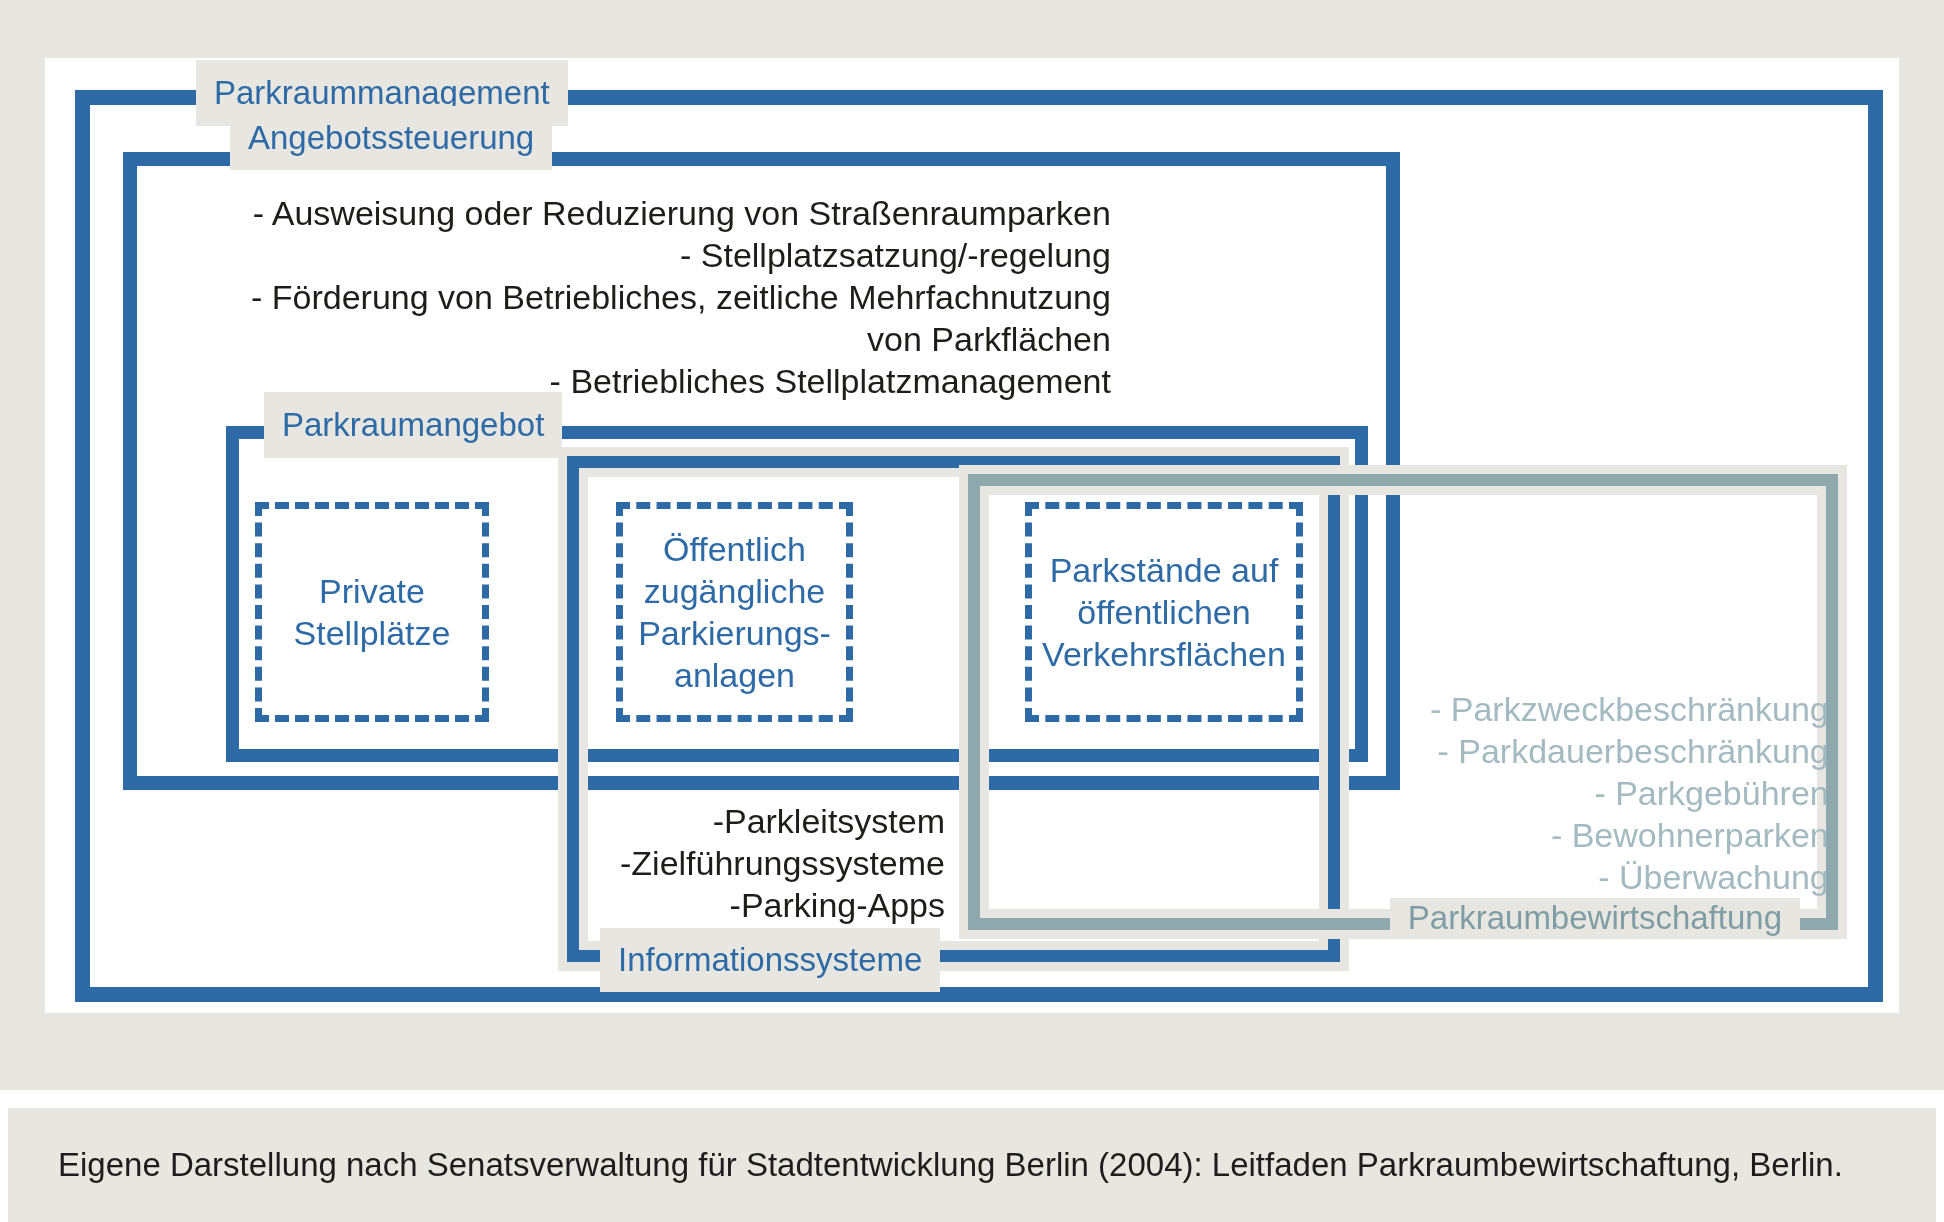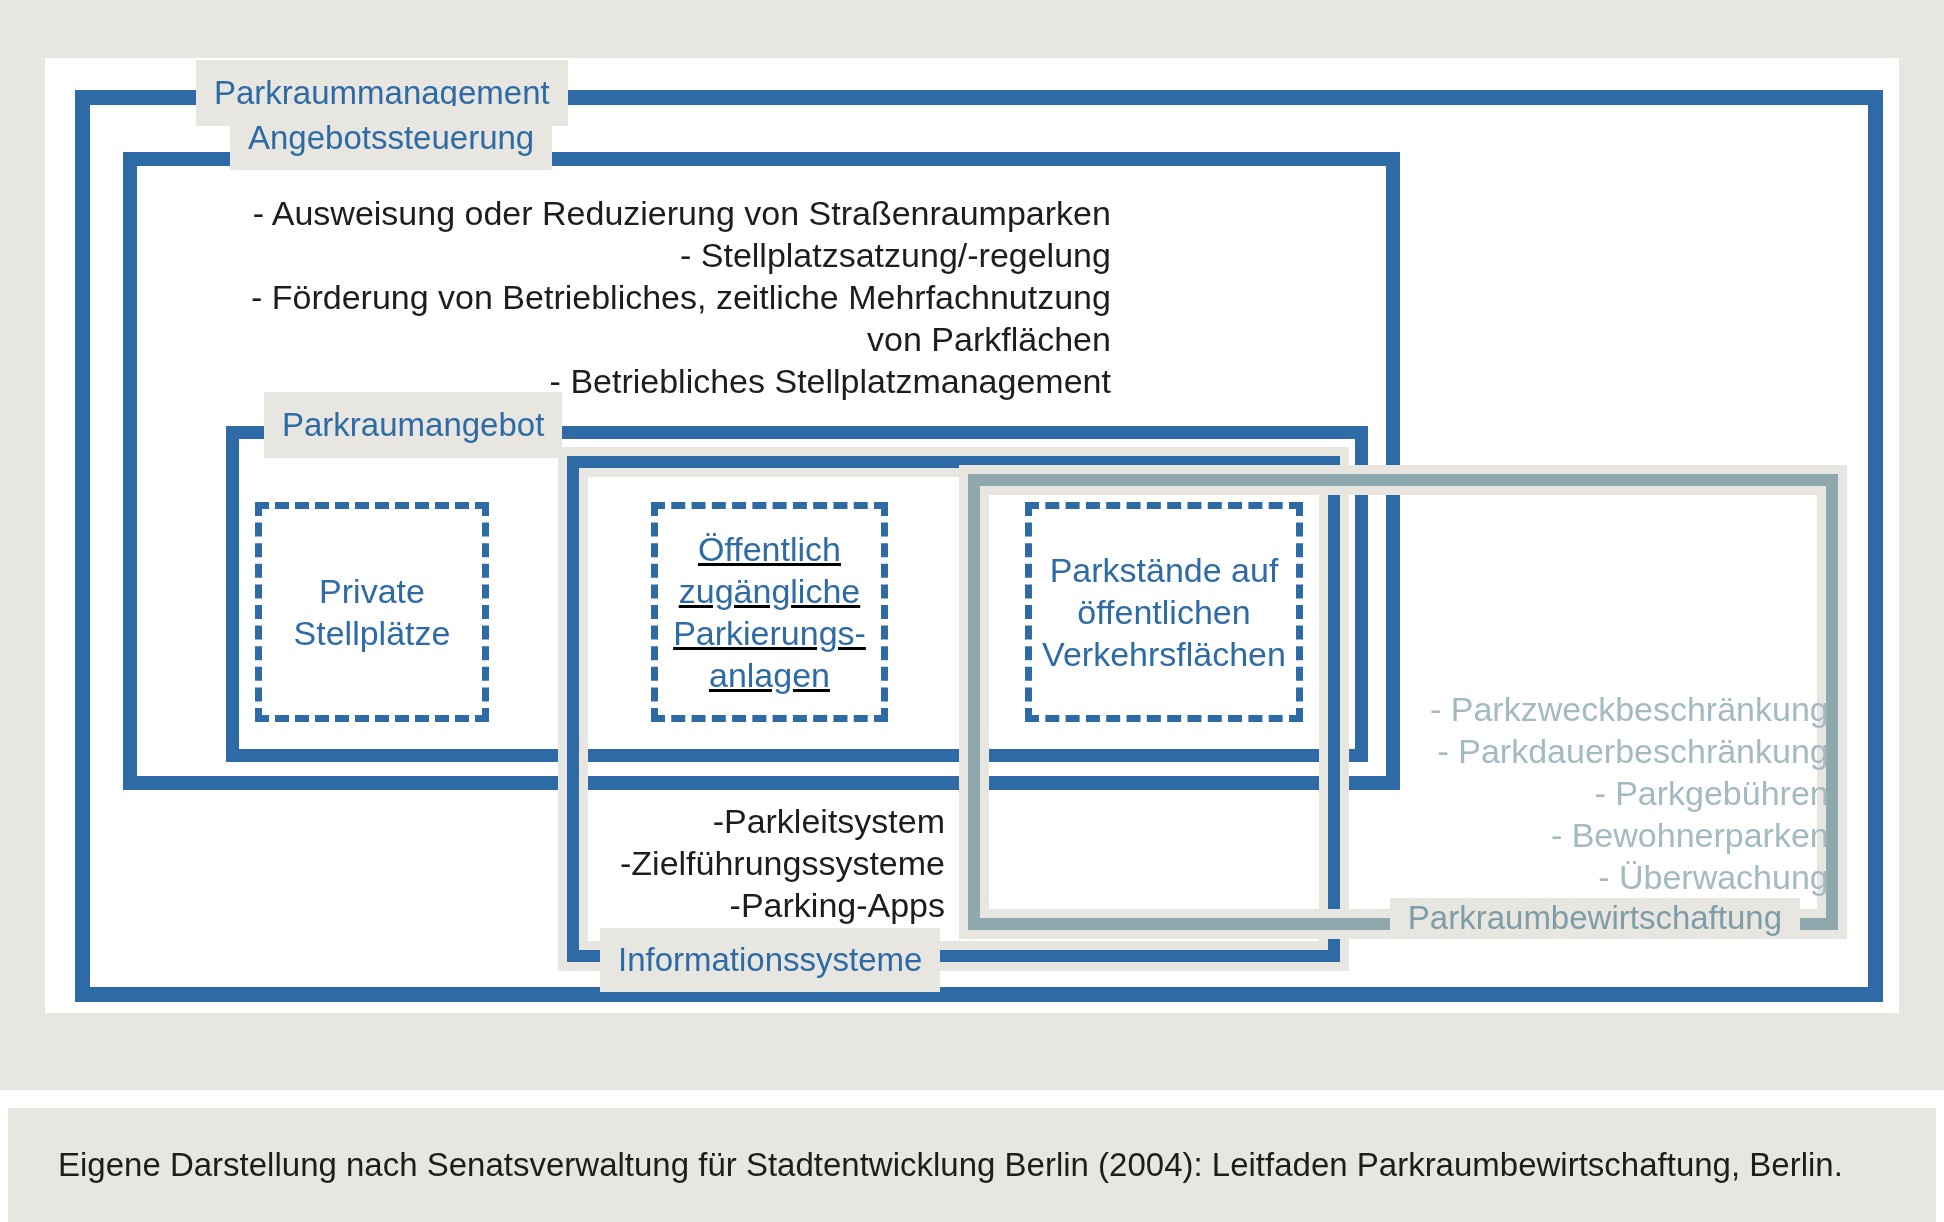--- a/index.html
+++ b/index.html
@@ -49,21 +49,21 @@
     <div>- Förderung von Betriebliches, zeitliche Mehrfachnutzung</div>
     <div class="cont">von Parkflächen</div>
     <div>- Betriebliches Stellplatzmanagement</div>
   </div>
 
   <div class="dashed" style="left:255px;top:502px;width:234px;height:220px;z-index:4;">
     <div class="dtext">Private
 Stellplätze</div>
   </div>
 
-  <div class="dashed" style="left:651px;top:502px;width:237px;height:220px;z-index:4;text-decoration:underline;">
+  <div class="dashed" style="left:616px;top:502px;width:237px;height:220px;z-index:4;">
     <div class="dtext">Öffentlich
 zugängliche
 Parkierungs-
 anlagen</div>
   </div>
 
   <div class="dashed" style="left:1025px;top:502px;width:278px;height:220px;z-index:4;">
     <div class="dtext">Parkstände auf
 öffentlichen
 Verkehrsflächen</div>

